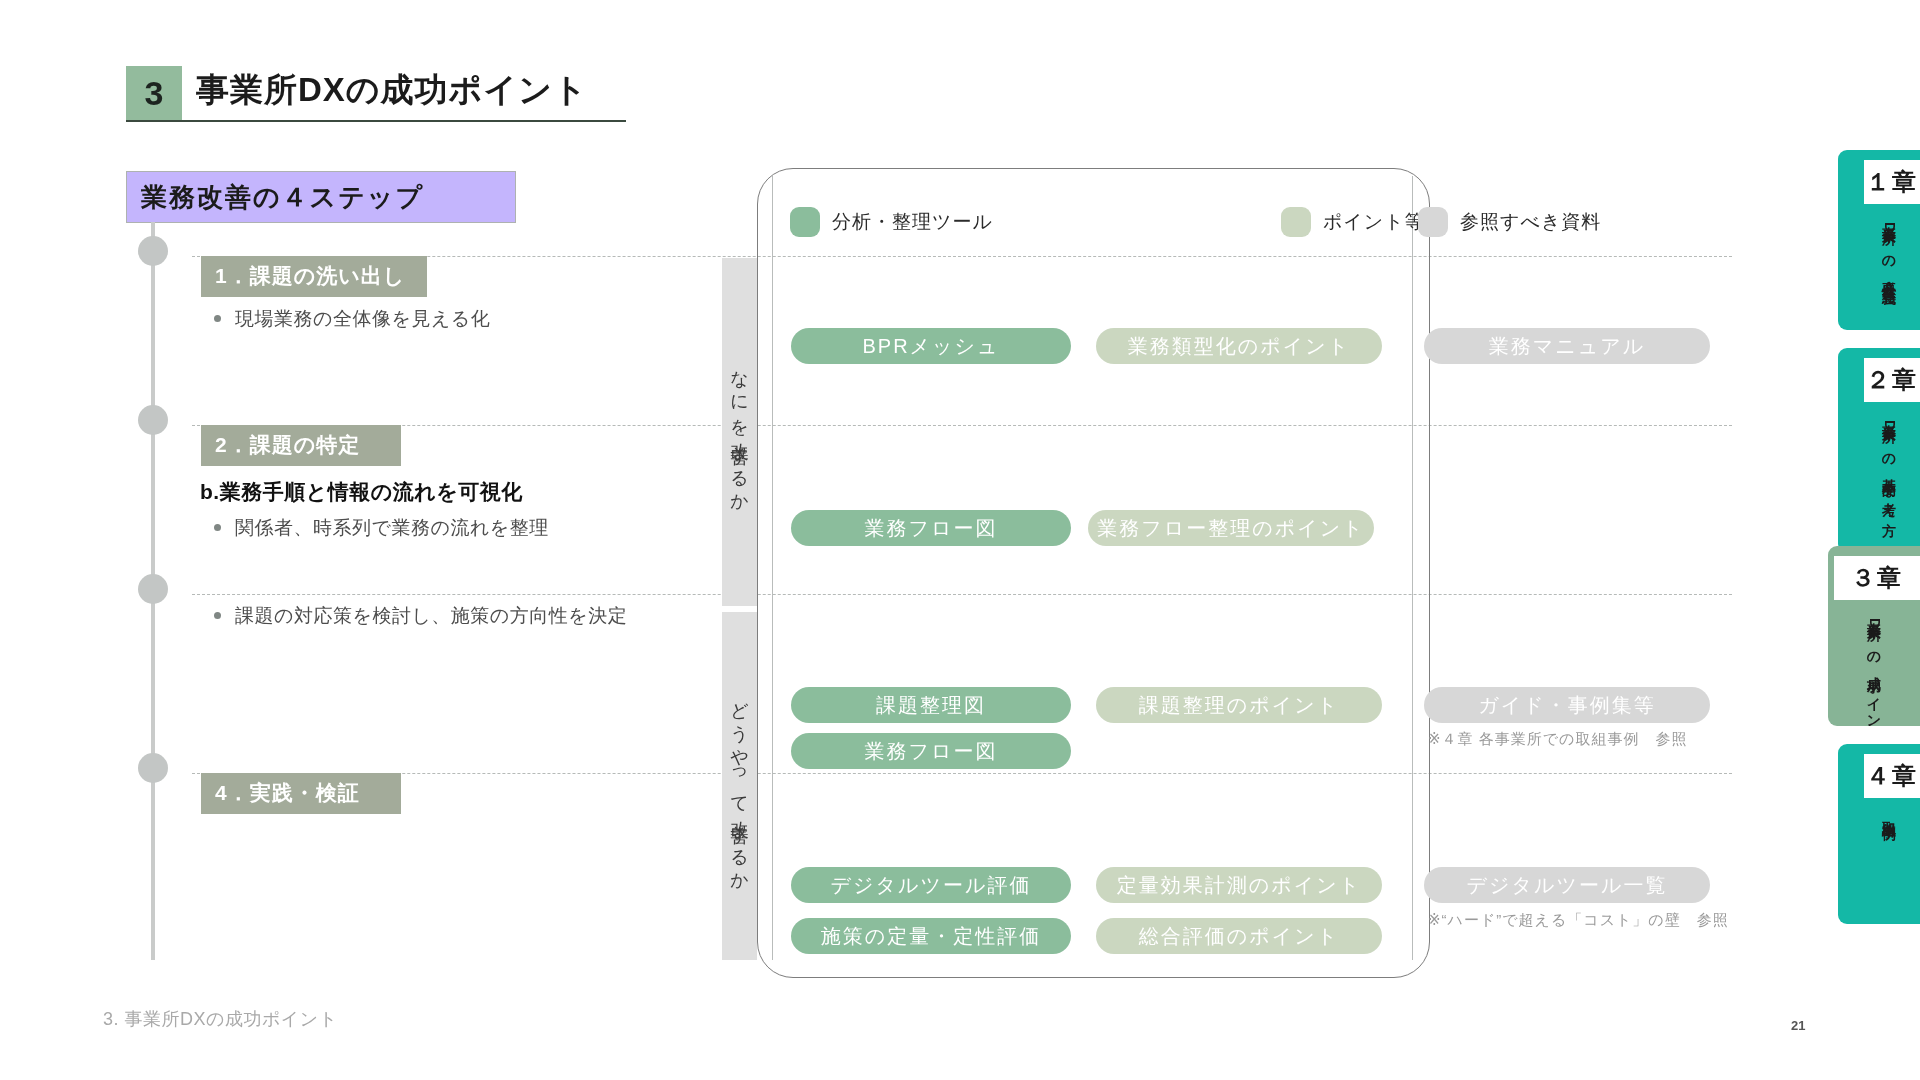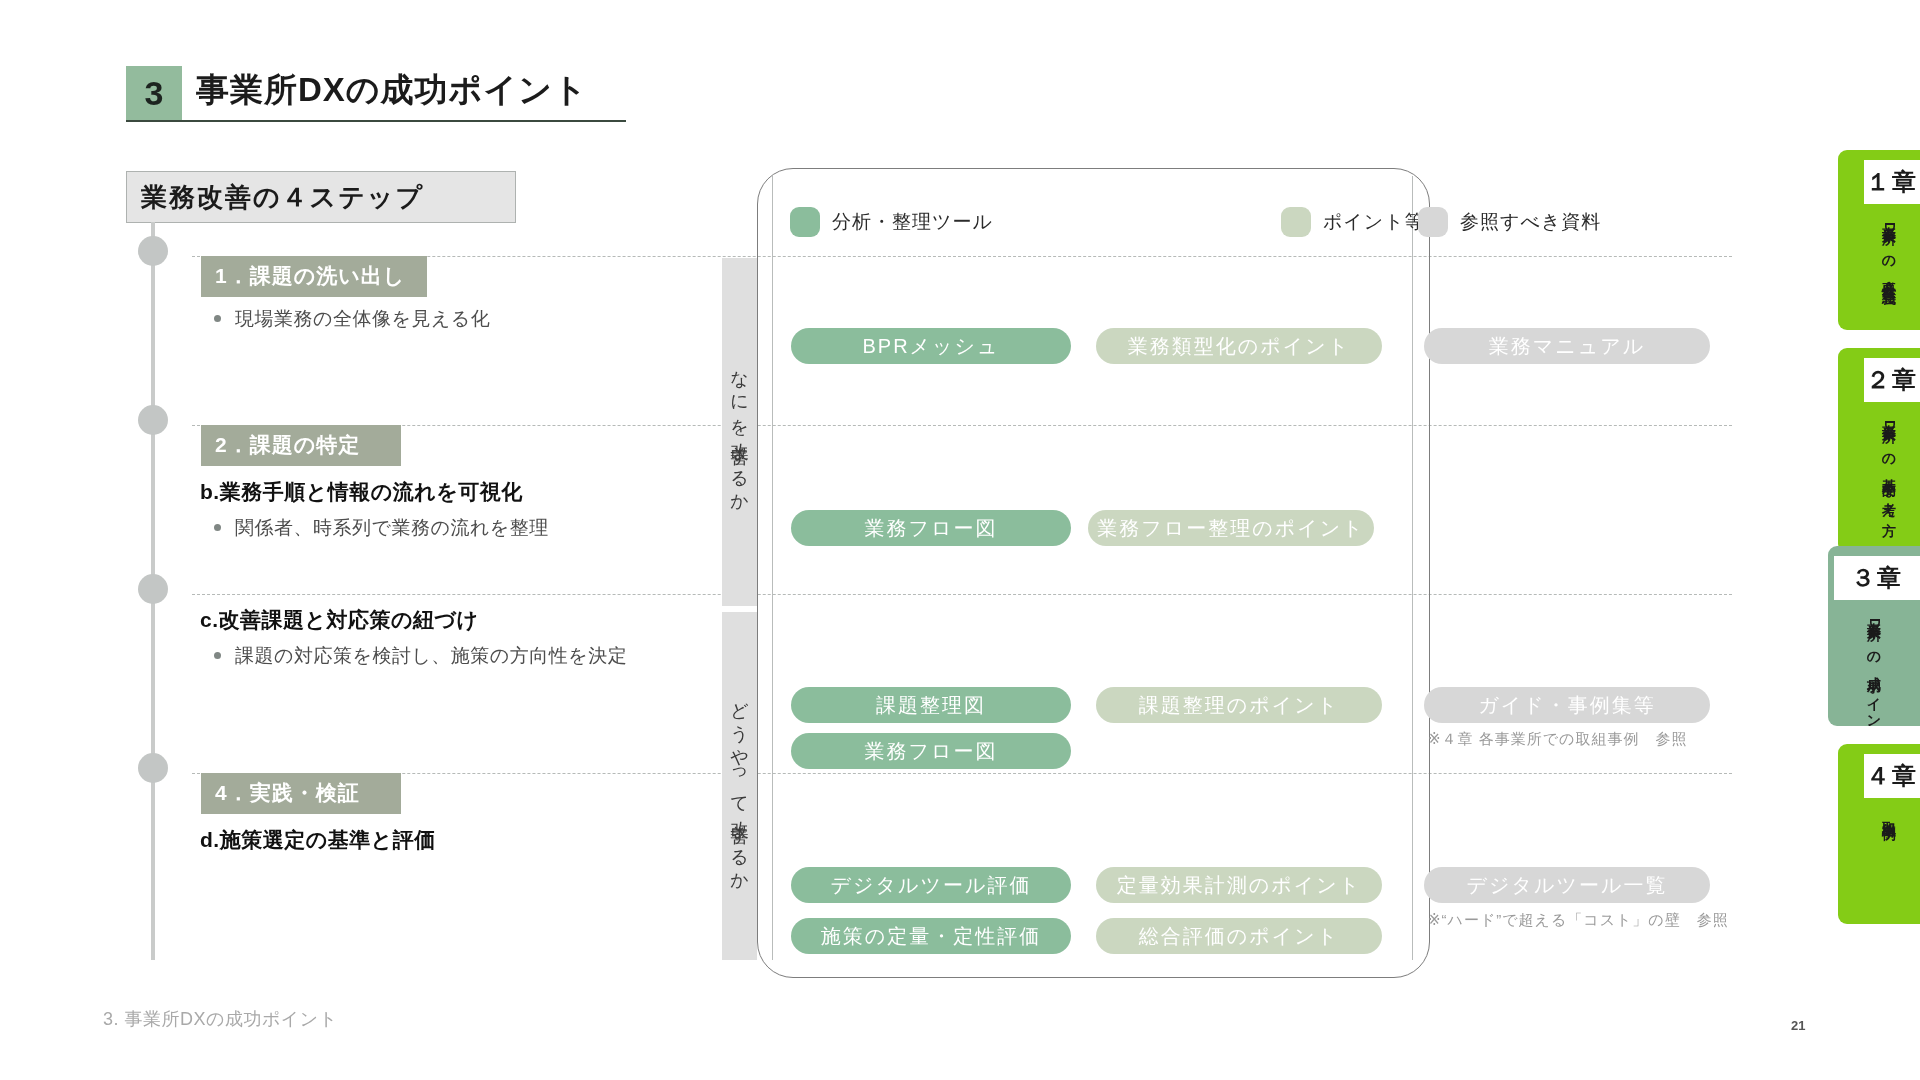--- a/index.html
+++ b/index.html
@@ -58,21 +58,21 @@
   }
 
   
   #steps-heading-box {
     position: absolute;
     left: 126px;
     top: 171px;
     width: 390px;
     height: 52px;
     border: 1px solid #aeb2b0;
-    background: #e5e5e5;
+    background: #c4b5fd;
     display: flex;
     align-items: center;
     padding-left: 14px;
     box-sizing: border-box;
   }
   #steps-heading-text {
     font-size: 26px;
     font-weight: bold;
     letter-spacing: 2px;
     color: #1b1b1b;
@@ -257,21 +257,21 @@
 
   
   .chapter-tab {
     position: absolute;
     left: 1838px;
     width: 82px;
     border-radius: 9px 0 0 9px;
     box-sizing: border-box;
     overflow: hidden;
   }
-  .chapter-tab-inactive { background: #84cc16; padding-left: 20px; }
+  .chapter-tab-inactive { background: #14b8a6; padding-left: 20px; }
   .chapter-tab-active   { background: #87b496; }
   .chapter-tab-head {
     height: 44px;
     display: flex;
     align-items: center;
     justify-content: center;
     font-size: 24px;
     font-weight: bold;
     color: #1b1b1b;
     letter-spacing: 2px;
@@ -350,30 +350,28 @@
 <div class="step-block" style="top:425px">
   <div class="step-chip">2．課題の特定</div>
   <div class="step-sub">b.業務手順と情報の流れを可視化</div>
   <div class="step-bullet-row">
     <span class="step-bullet-dot"></span>
     <span class="step-bullet-text">関係者、時系列で業務の流れを整理</span>
   </div>
 </div>
 
 <div class="step-block" style="top:594px">
-  <div class="step-sub">c.改善課題と対応策の紐づけ</div>
   <div class="step-bullet-row">
     <span class="step-bullet-dot"></span>
     <span class="step-bullet-text">課題の対応策を検討し、施策の方向性を決定</span>
   </div>
 </div>
 
 <div class="step-block" style="top:773px">
   <div class="step-chip">4．実践・検証</div>
-  <div class="step-sub">d.施策選定の基準と評価</div>
 </div>
 
 <div id="main-panel"></div>
 
 <div class="axis-band" style="top:258px; height:348px">
   <span class="axis-band-text">なにを改善するか</span>
 </div>
 <div class="axis-band" style="top:612px; height:348px">
   <span class="axis-band-text">どうやって改善するか</span>
 </div>

